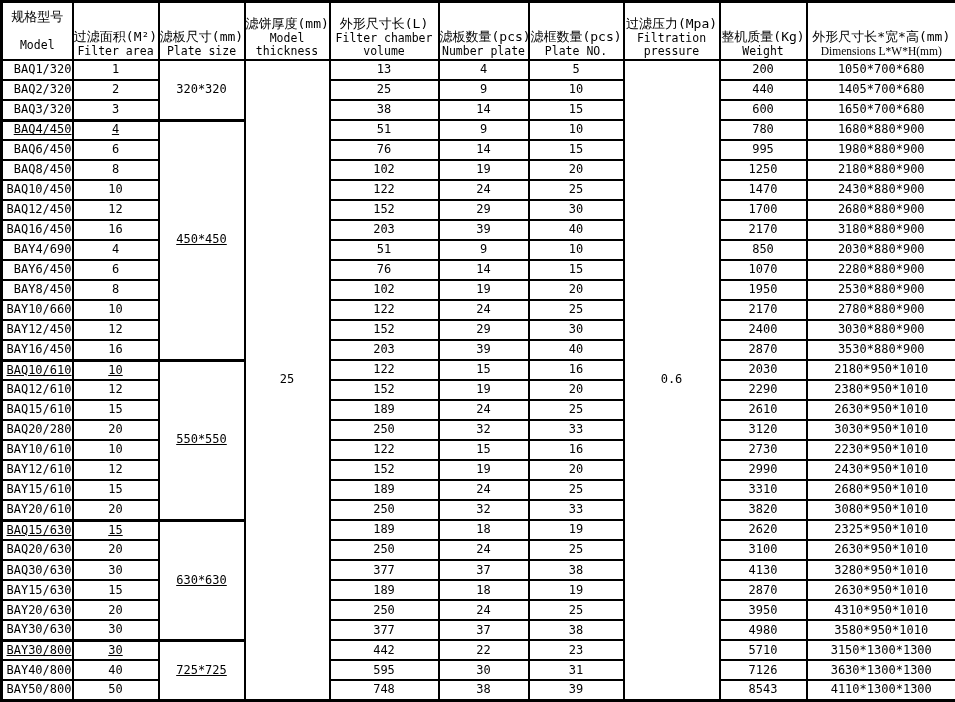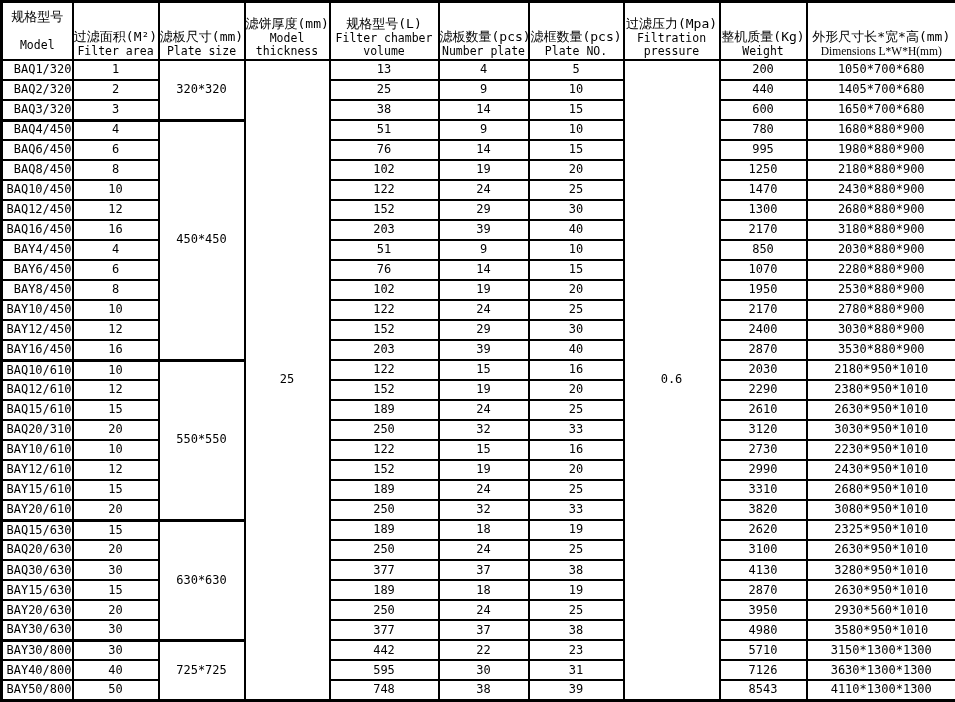--- a/index.html
+++ b/index.html
@@ -46,21 +46,21 @@
   .col-model .hdr .en { margin-top: 14px; }
   .col-dimensions .hdr .en { white-space: nowrap; font-family: Liberation Serif, serif; }
   tbody tr { height: 20px; }
   td.model-cell {
     text-align: right;
     padding-left: 2px;
     font-size: 12px;
     white-space: nowrap;
   }
   td.num-cell { white-space: nowrap; }
-  td.gs { border-top-width: 3px; }
+  td.gs { border-top-width: 3px; text-decoration: underline; }
 </style>
 </head>
 <body>
 
 <div class="page">
   <table class="spec">
     <colgroup id="spec-colgroup">
         <col style="width: 71px;">
         <col style="width: 86px;">
         <col style="width: 86px;">
@@ -93,21 +93,21 @@
             </div>
           </th>
           <th class="col-cake_thickness">
             <div class="hdr">
               <div class="zh">滤饼厚度(mm)</div>
               <div class="en">Model thickness</div>
             </div>
           </th>
           <th class="col-chamber_volume">
             <div class="hdr">
-              <div class="zh">规格型号(L)</div>
+              <div class="zh">外形尺寸长(L)</div>
               <div class="en">Filter chamber volume</div>
             </div>
           </th>
           <th class="col-plate_count">
             <div class="hdr">
               <div class="zh">滤板数量(pcs)</div>
               <div class="en">Number plate</div>
             </div>
           </th>
           <th class="col-frame_count">
@@ -203,34 +203,34 @@
           <td class="num-cell">25</td>
           <td class="num-cell">1470</td>
           <td class="num-cell">2430*880*900</td>
         </tr>
         <tr>
           <td class="model-cell">BAQ12/450</td>
           <td class="num-cell">12</td>
           <td class="num-cell">152</td>
           <td class="num-cell">29</td>
           <td class="num-cell">30</td>
-          <td class="num-cell">1300</td>
+          <td class="num-cell">1700</td>
           <td class="num-cell">2680*880*900</td>
         </tr>
         <tr>
           <td class="model-cell">BAQ16/450</td>
           <td class="num-cell">16</td>
           <td class="num-cell">203</td>
           <td class="num-cell">39</td>
           <td class="num-cell">40</td>
           <td class="num-cell">2170</td>
           <td class="num-cell">3180*880*900</td>
         </tr>
         <tr>
-          <td class="model-cell">BAY4/450</td>
+          <td class="model-cell">BAY4/690</td>
           <td class="num-cell">4</td>
           <td class="num-cell">51</td>
           <td class="num-cell">9</td>
           <td class="num-cell">10</td>
           <td class="num-cell">850</td>
           <td class="num-cell">2030*880*900</td>
         </tr>
         <tr>
           <td class="model-cell">BAY6/450</td>
           <td class="num-cell">6</td>
@@ -243,21 +243,21 @@
         <tr>
           <td class="model-cell">BAY8/450</td>
           <td class="num-cell">8</td>
           <td class="num-cell">102</td>
           <td class="num-cell">19</td>
           <td class="num-cell">20</td>
           <td class="num-cell">1950</td>
           <td class="num-cell">2530*880*900</td>
         </tr>
         <tr>
-          <td class="model-cell">BAY10/450</td>
+          <td class="model-cell">BAY10/660</td>
           <td class="num-cell">10</td>
           <td class="num-cell">122</td>
           <td class="num-cell">24</td>
           <td class="num-cell">25</td>
           <td class="num-cell">2170</td>
           <td class="num-cell">2780*880*900</td>
         </tr>
         <tr>
           <td class="model-cell">BAY12/450</td>
           <td class="num-cell">12</td>
@@ -298,21 +298,21 @@
         <tr>
           <td class="model-cell">BAQ15/610</td>
           <td class="num-cell">15</td>
           <td class="num-cell">189</td>
           <td class="num-cell">24</td>
           <td class="num-cell">25</td>
           <td class="num-cell">2610</td>
           <td class="num-cell">2630*950*1010</td>
         </tr>
         <tr>
-          <td class="model-cell">BAQ20/310</td>
+          <td class="model-cell">BAQ20/280</td>
           <td class="num-cell">20</td>
           <td class="num-cell">250</td>
           <td class="num-cell">32</td>
           <td class="num-cell">33</td>
           <td class="num-cell">3120</td>
           <td class="num-cell">3030*950*1010</td>
         </tr>
         <tr>
           <td class="model-cell">BAY10/610</td>
           <td class="num-cell">10</td>
@@ -386,21 +386,21 @@
           <td class="num-cell">2870</td>
           <td class="num-cell">2630*950*1010</td>
         </tr>
         <tr>
           <td class="model-cell">BAY20/630</td>
           <td class="num-cell">20</td>
           <td class="num-cell">250</td>
           <td class="num-cell">24</td>
           <td class="num-cell">25</td>
           <td class="num-cell">3950</td>
-          <td class="num-cell">2930*560*1010</td>
+          <td class="num-cell">4310*950*1010</td>
         </tr>
         <tr>
           <td class="model-cell">BAY30/630</td>
           <td class="num-cell">30</td>
           <td class="num-cell">377</td>
           <td class="num-cell">37</td>
           <td class="num-cell">38</td>
           <td class="num-cell">4980</td>
           <td class="num-cell">3580*950*1010</td>
         </tr>

